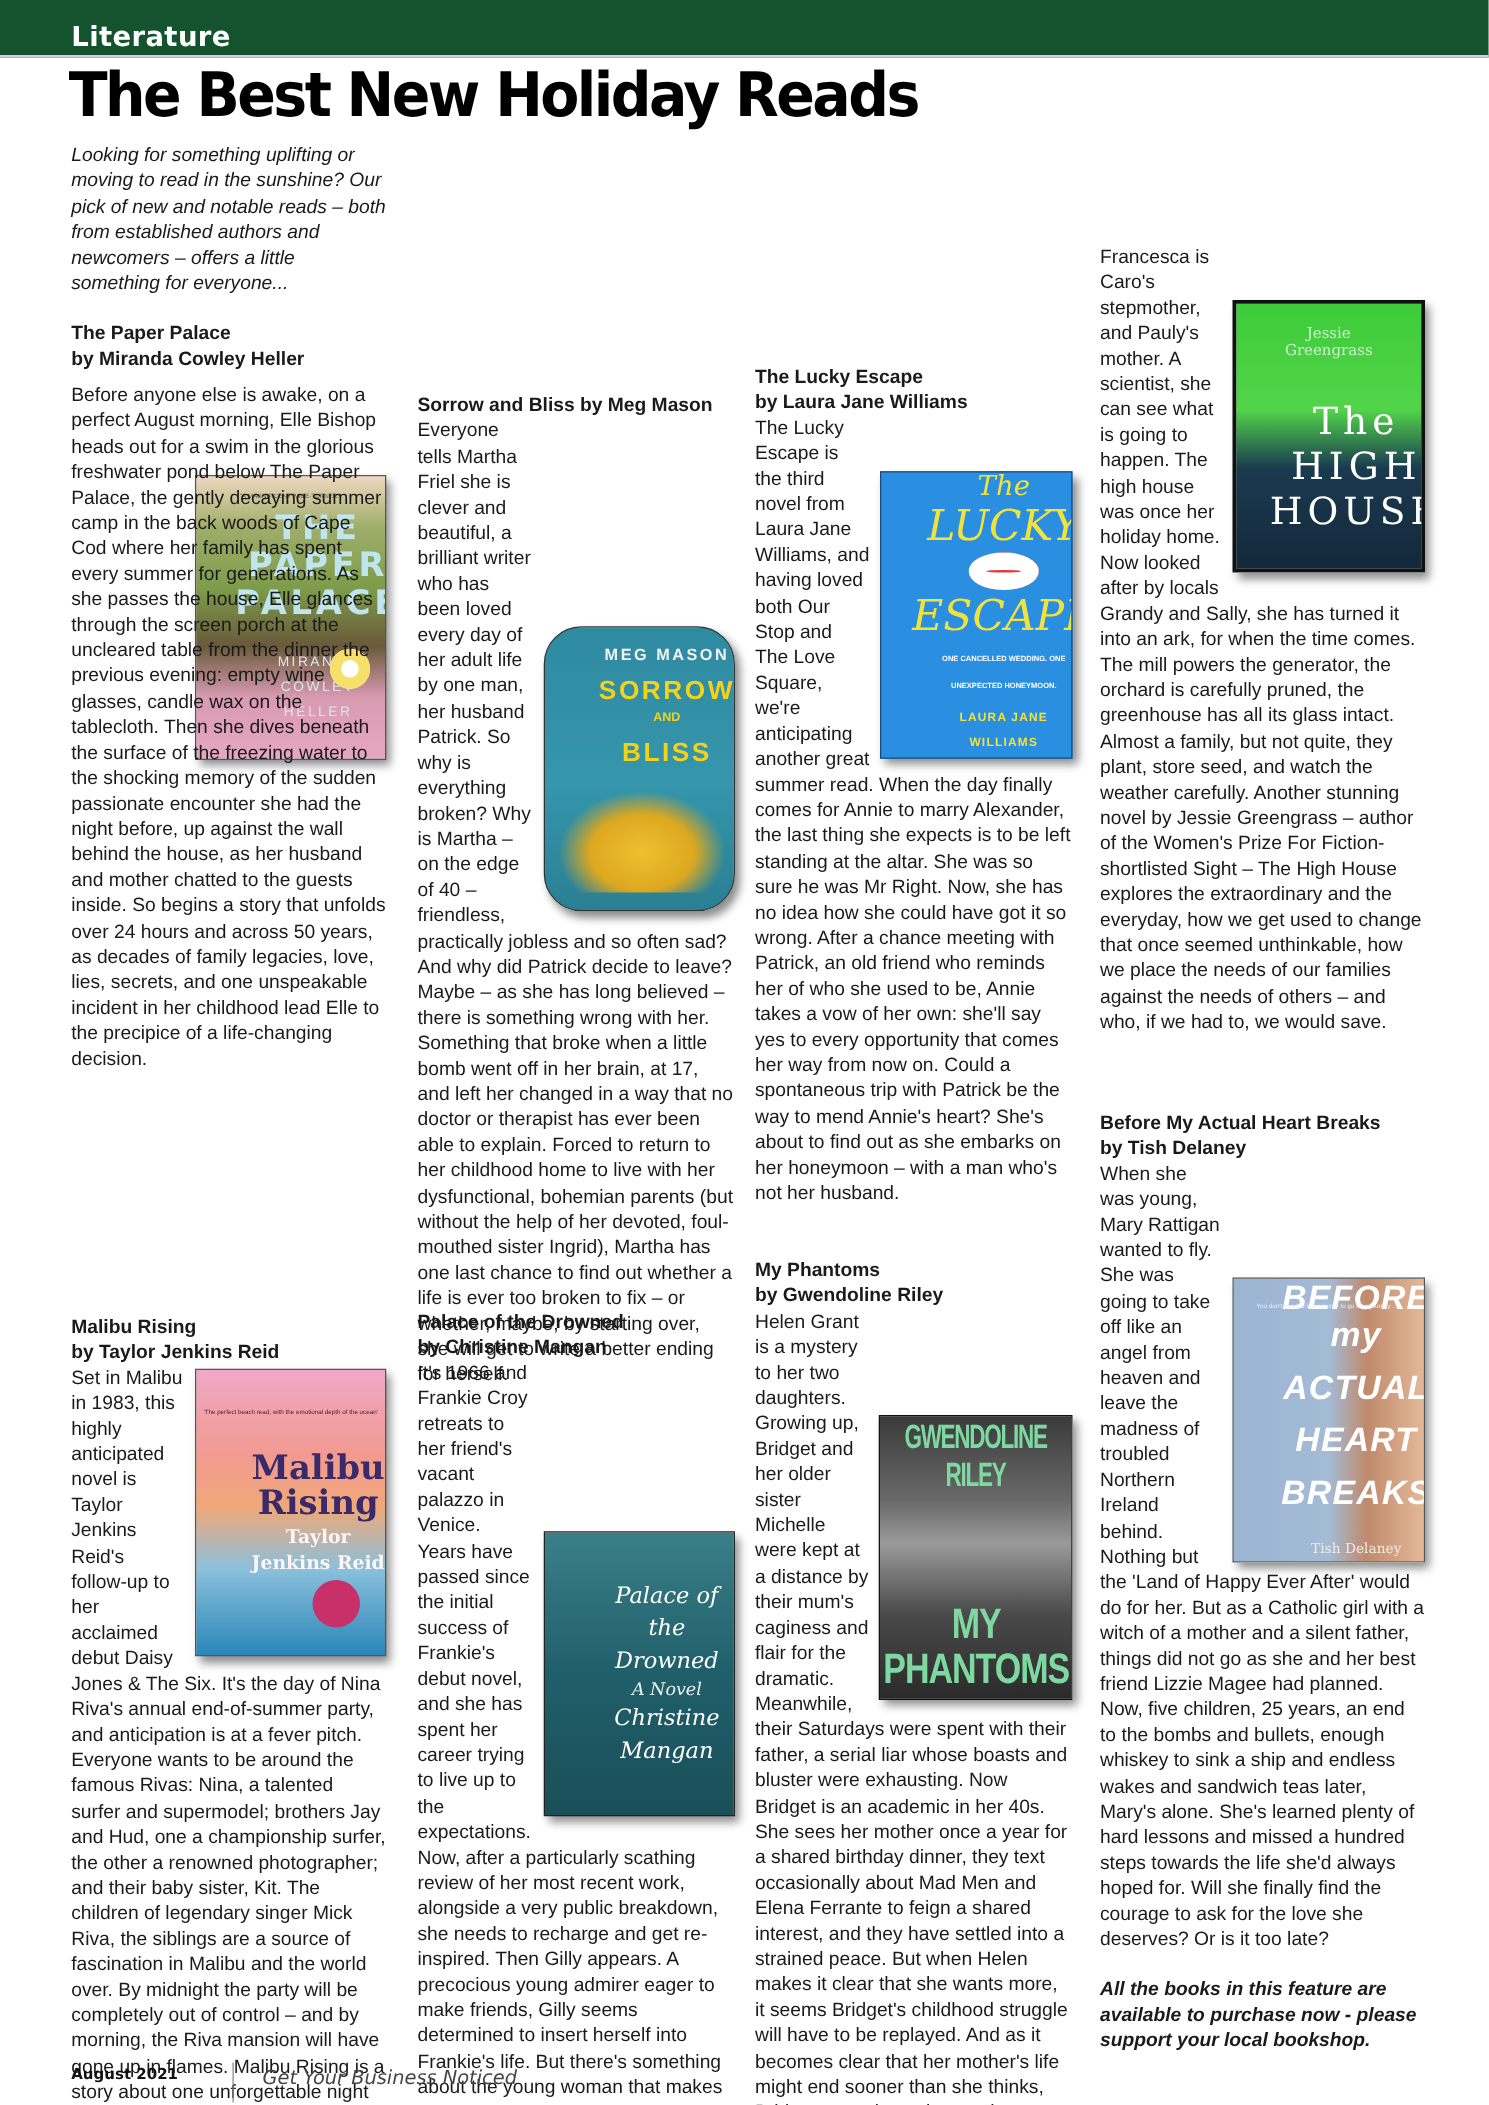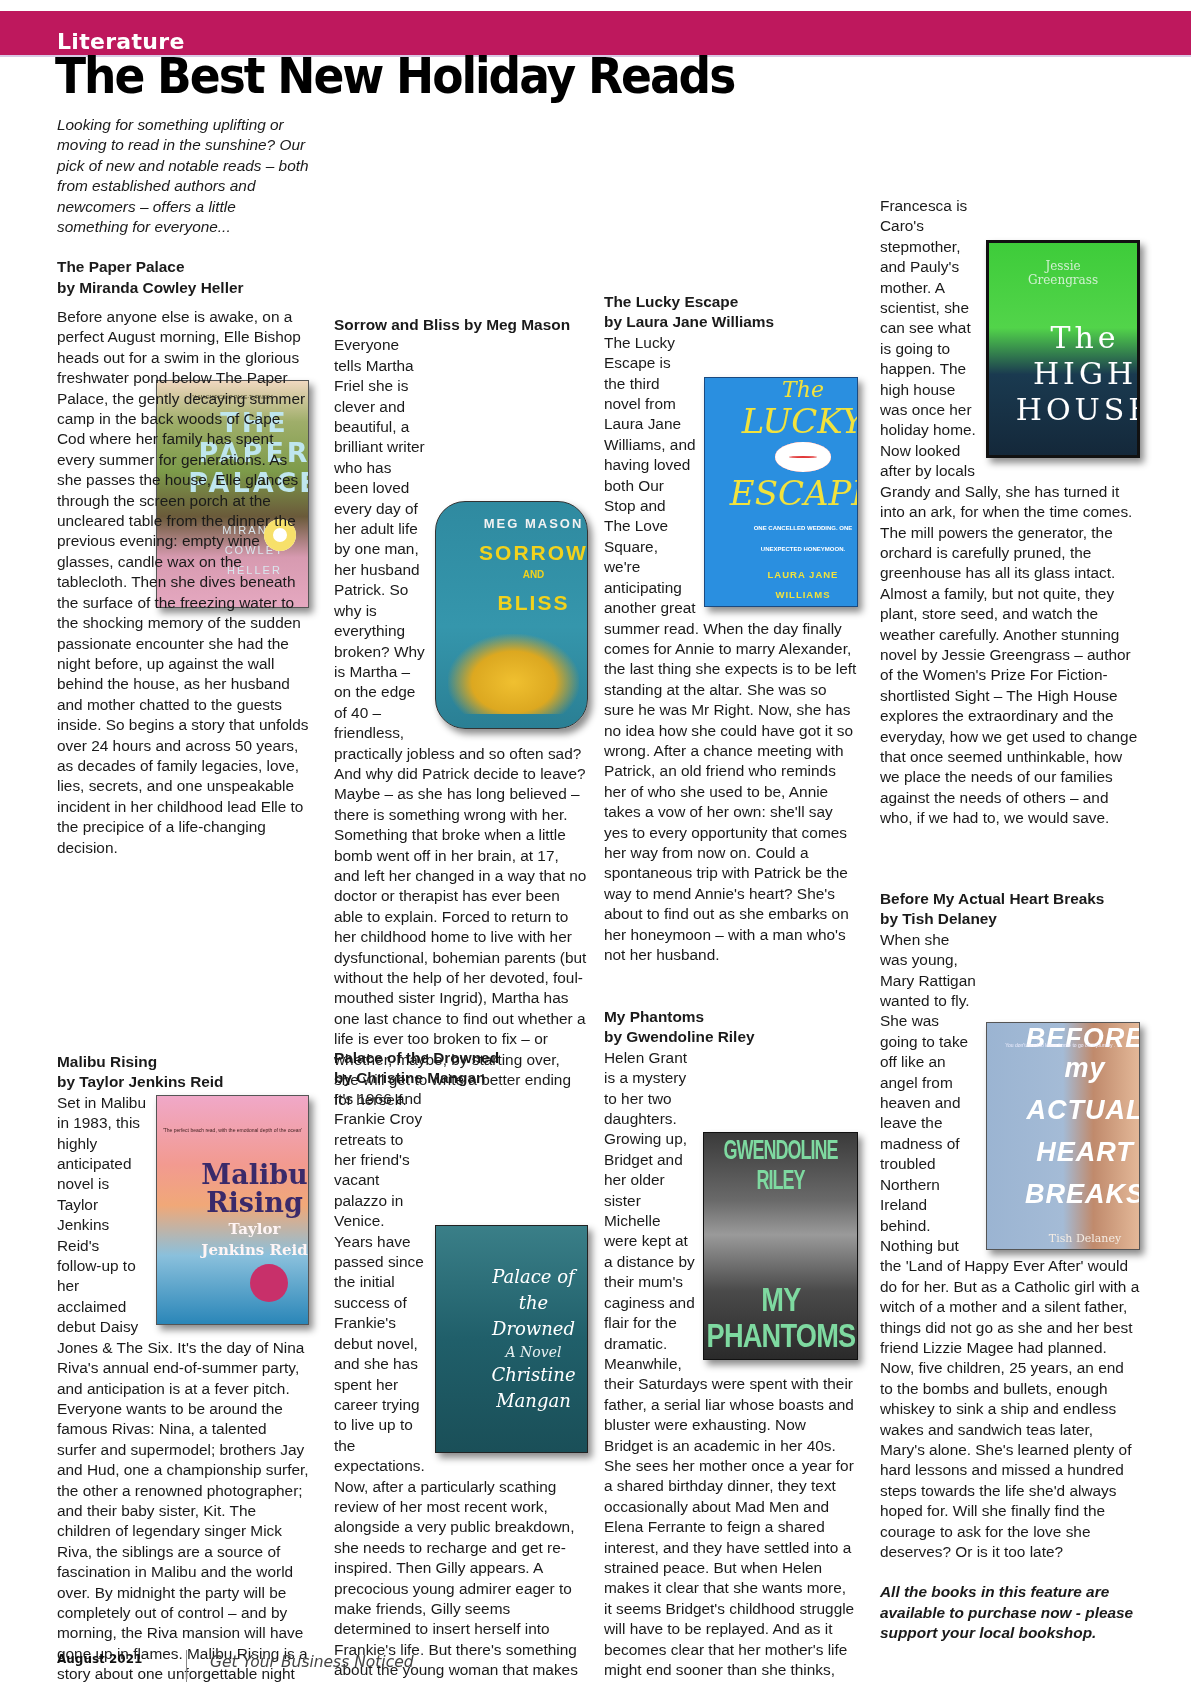--- a/index.html
+++ b/index.html
@@ -1,17 +1,17 @@
 <!DOCTYPE html>
 <html><head>
 <meta charset="utf-8">
 <style>
   html, body { margin: 0; padding: 0; background: #ffffff; }
   body { width: 1191px; height: 1684px; position: relative; overflow: hidden; font-family: "Liberation Sans", "DejaVu Sans", sans-serif; color: #1a1a1a; }
-  .topbar { position: absolute; left: 0; top: 11px; width: 1191px; height: 44px; background: #be185d; border-bottom: 2px solid #d8c8e4; }
+  .topbar { position: absolute; left: 0; top: 0; width: 1191px; height: 44px; background: #14532d; border-bottom: 2px solid #d8c8e4; }
   .section-label { position: absolute; left: 57px; top: 18px; font-size: 22px; font-weight: bold; color: #ffffff; letter-spacing: 0.3px; font-family: "DejaVu Sans", sans-serif; }
   .page-title { position: absolute; left: 55px; top: 48px; font-size: 49px; font-weight: bold; color: #000; font-family: "DejaVu Sans", sans-serif; letter-spacing: -2.2px; transform: scaleX(0.93); transform-origin: left top; white-space: nowrap; }
   .col { position: absolute; font-size: 15.4px; line-height: 20.4px; }
   .col p { margin: 0; }
   .intro { font-style: italic; }
   .head { font-weight: bold; margin-top: 20px !important; }
   .head.first { margin-top: 0 !important; }
   .closing { font-style: italic; font-weight: bold; margin-top: 20px !important; }
   .cover { float: right; margin: 2px 0 6px 8px; box-shadow: 4px 5px 7px rgba(0,0,0,0.45); position: relative; overflow: hidden; display: flex; flex-direction: column; align-items: center; justify-content: center; text-align: center; box-sizing: border-box; padding-left: 44px; }
   .cover span { display: block; }

